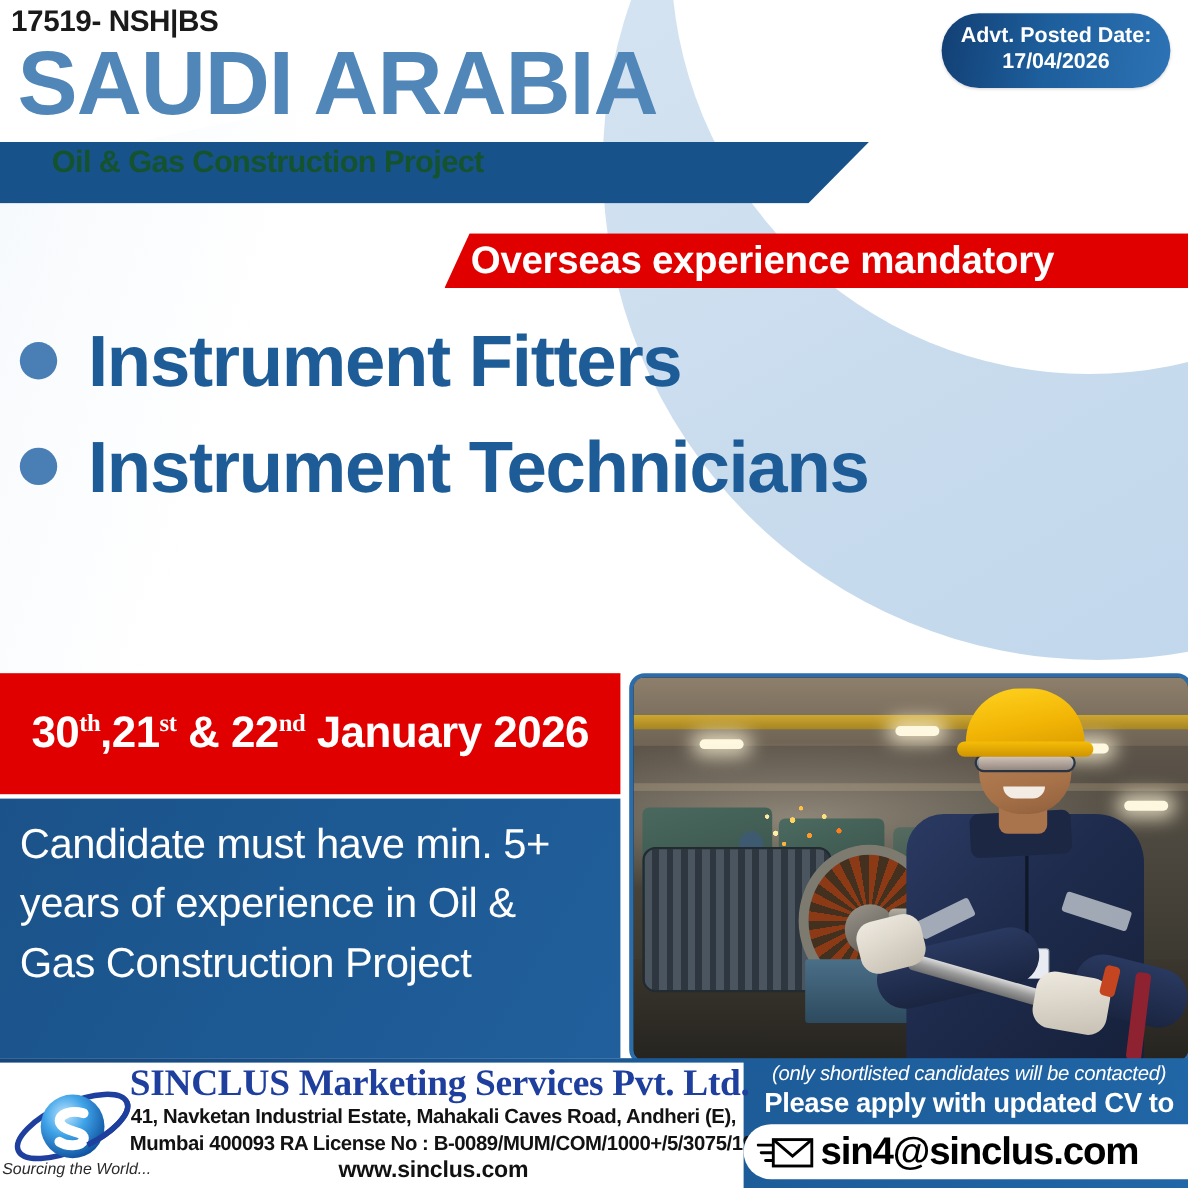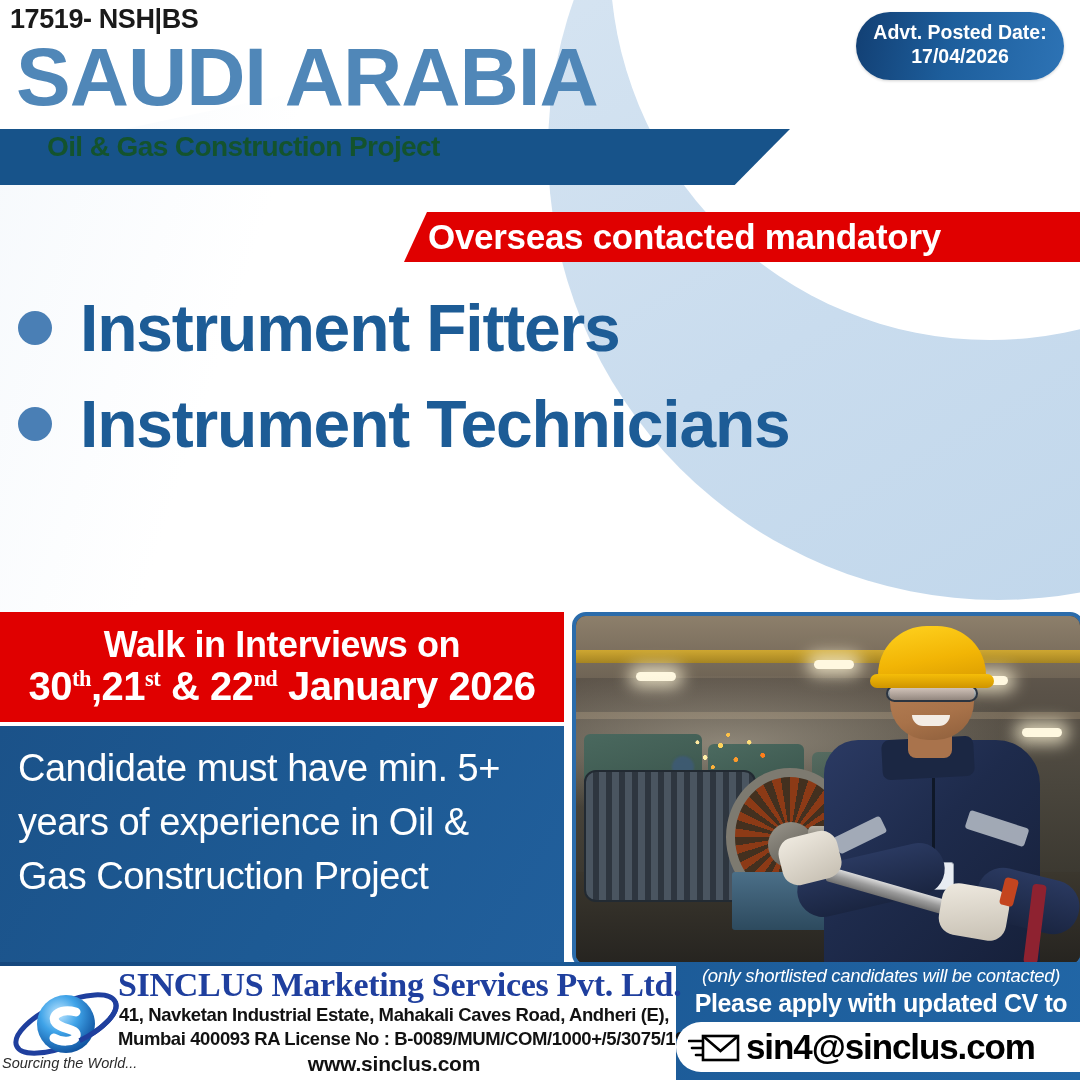--- a/index.html
+++ b/index.html
@@ -562,35 +562,34 @@
     <div>Advt. Posted Date:</div>
     <div>17/04/2026</div>
   </div>
 
   <div class="country-title">SAUDI ARABIA</div>
 
   <div class="project-bar"></div>
   <div class="project-bar-text">Oil &amp; Gas Construction Project</div>
 
   <div class="overseas-banner"></div>
-  <div class="overseas-text">Overseas contacted mandatory</div>
+  <div class="overseas-text">Overseas experience mandatory</div>
 
   <div class="job-list">
     <div class="job-item">
       <span class="job-bullet"></span>
       <span class="job-label">Instrument Fitters</span>
     </div>
     <div class="job-item">
       <span class="job-bullet"></span>
       <span class="job-label">Instrument Technicians</span>
     </div>
   </div>
 
   <div class="walkin-box">
-    <div class="walkin-line1">Walk in Interviews on</div>
     <div class="walkin-line2"><span>30</span><sup>th</sup><span>,</span><span>21</span><sup>st</sup><span> &amp; </span><span>22</span><sup>nd</sup><span> January 2026</span></div>
   </div>
 
   <div class="req-box">
     <div class="req-text">Candidate must have min. 5+ years of experience in Oil &amp; Gas Construction Project</div>
   </div>
 
   <div class="photo-frame">
     <div class="photo-inner">
       <div class="ph-bg"></div>

